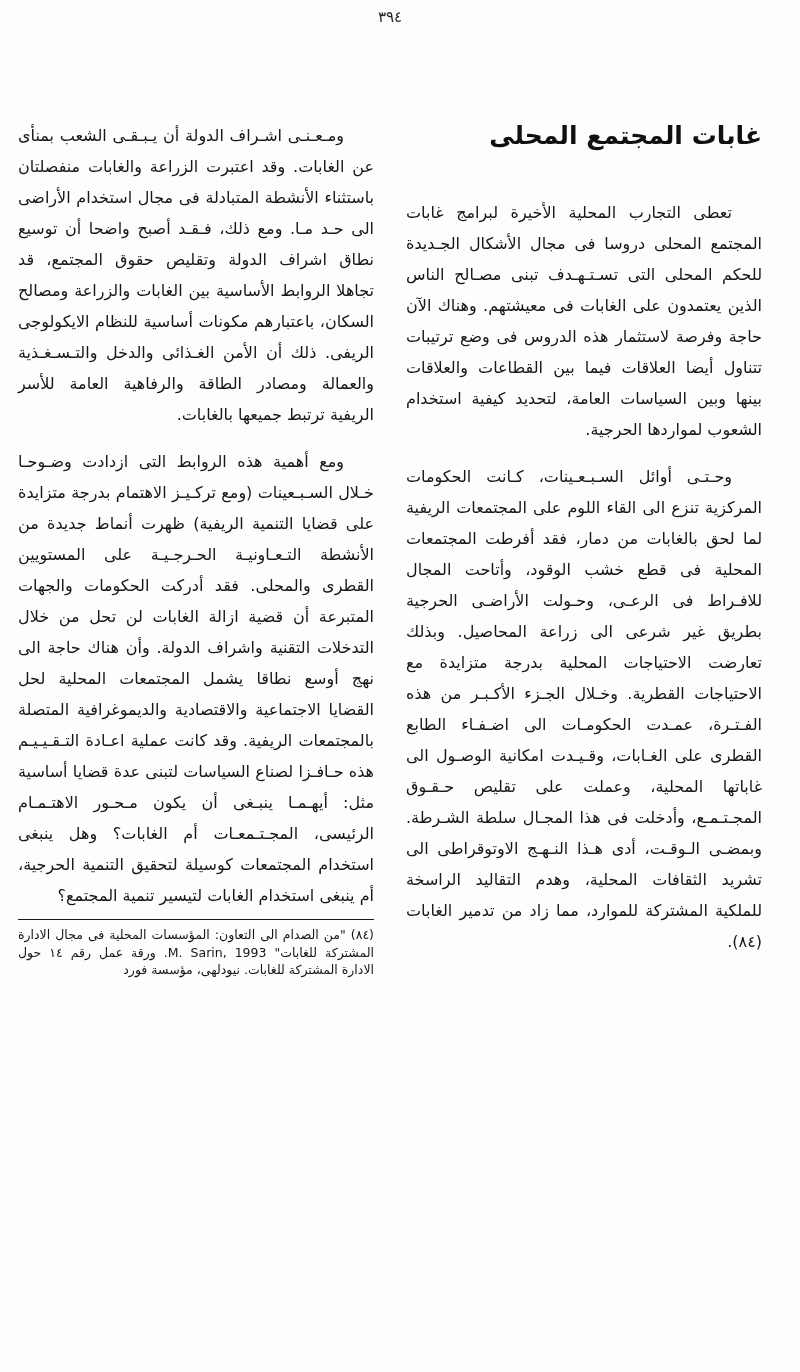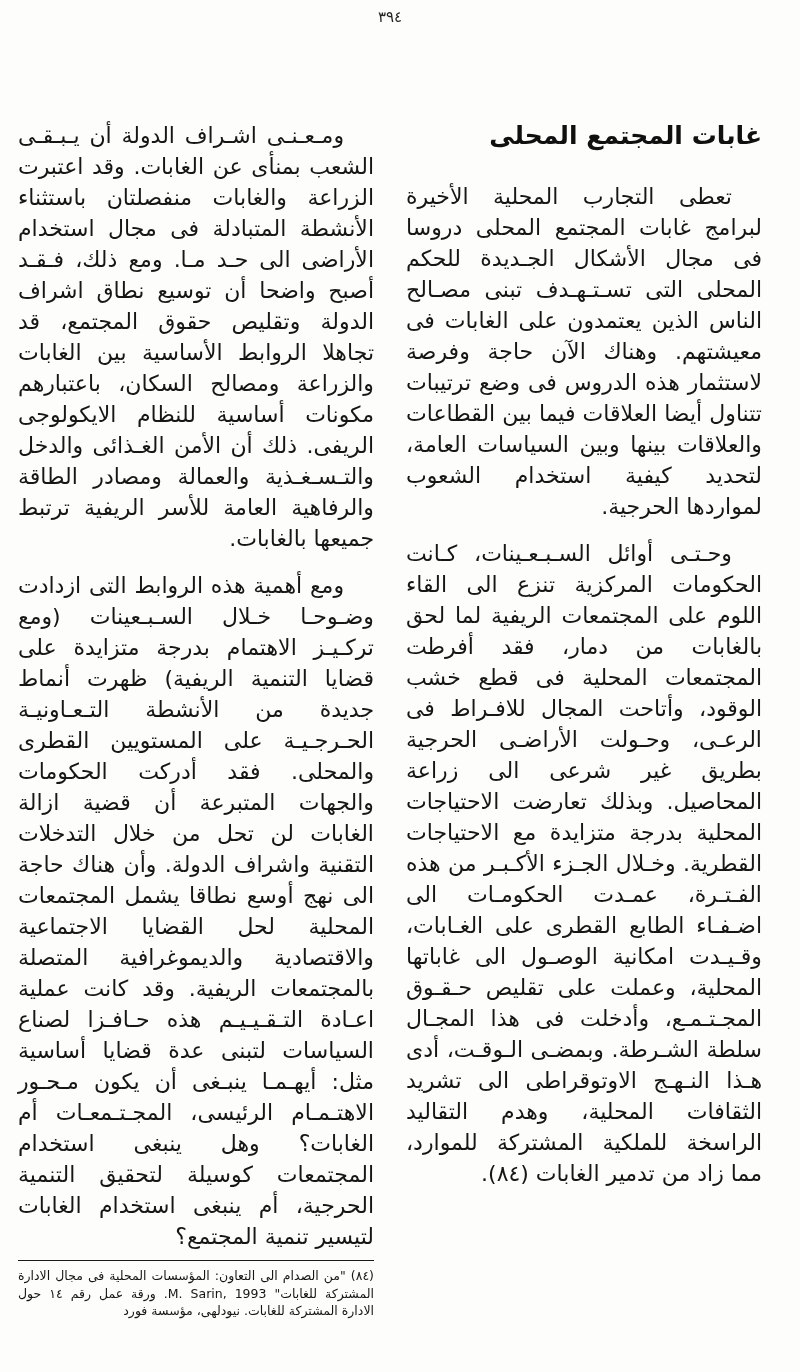--- a/index.html
+++ b/index.html
@@ -26,28 +26,28 @@
   }
   .columns {
     display: flex;
     gap: 32px;
     margin-top: 94px;
   }
   .col { flex: 1 1 0; min-width: 0; }
   .title {
     font-size: 25px;
     font-weight: bold;
-    margin: 0 0 28px 0;
+    margin: 0 0 44px 0;
     line-height: 1.3;
     color: #101010;
     text-align: right;
   }
   .para {
     margin: 0;
-    font-size: 22px;
+    font-size: 16px;
     line-height: 31px;
     text-align: justify;
     text-indent: 30px;
     color: #161616;
   }
   .para + .para { margin-top: 16px; }
   .footnote-block { margin-top: 8px; }
   .footnote-rule {
     border-top: 1.5px solid #1a1a1a;
     height: 0;

